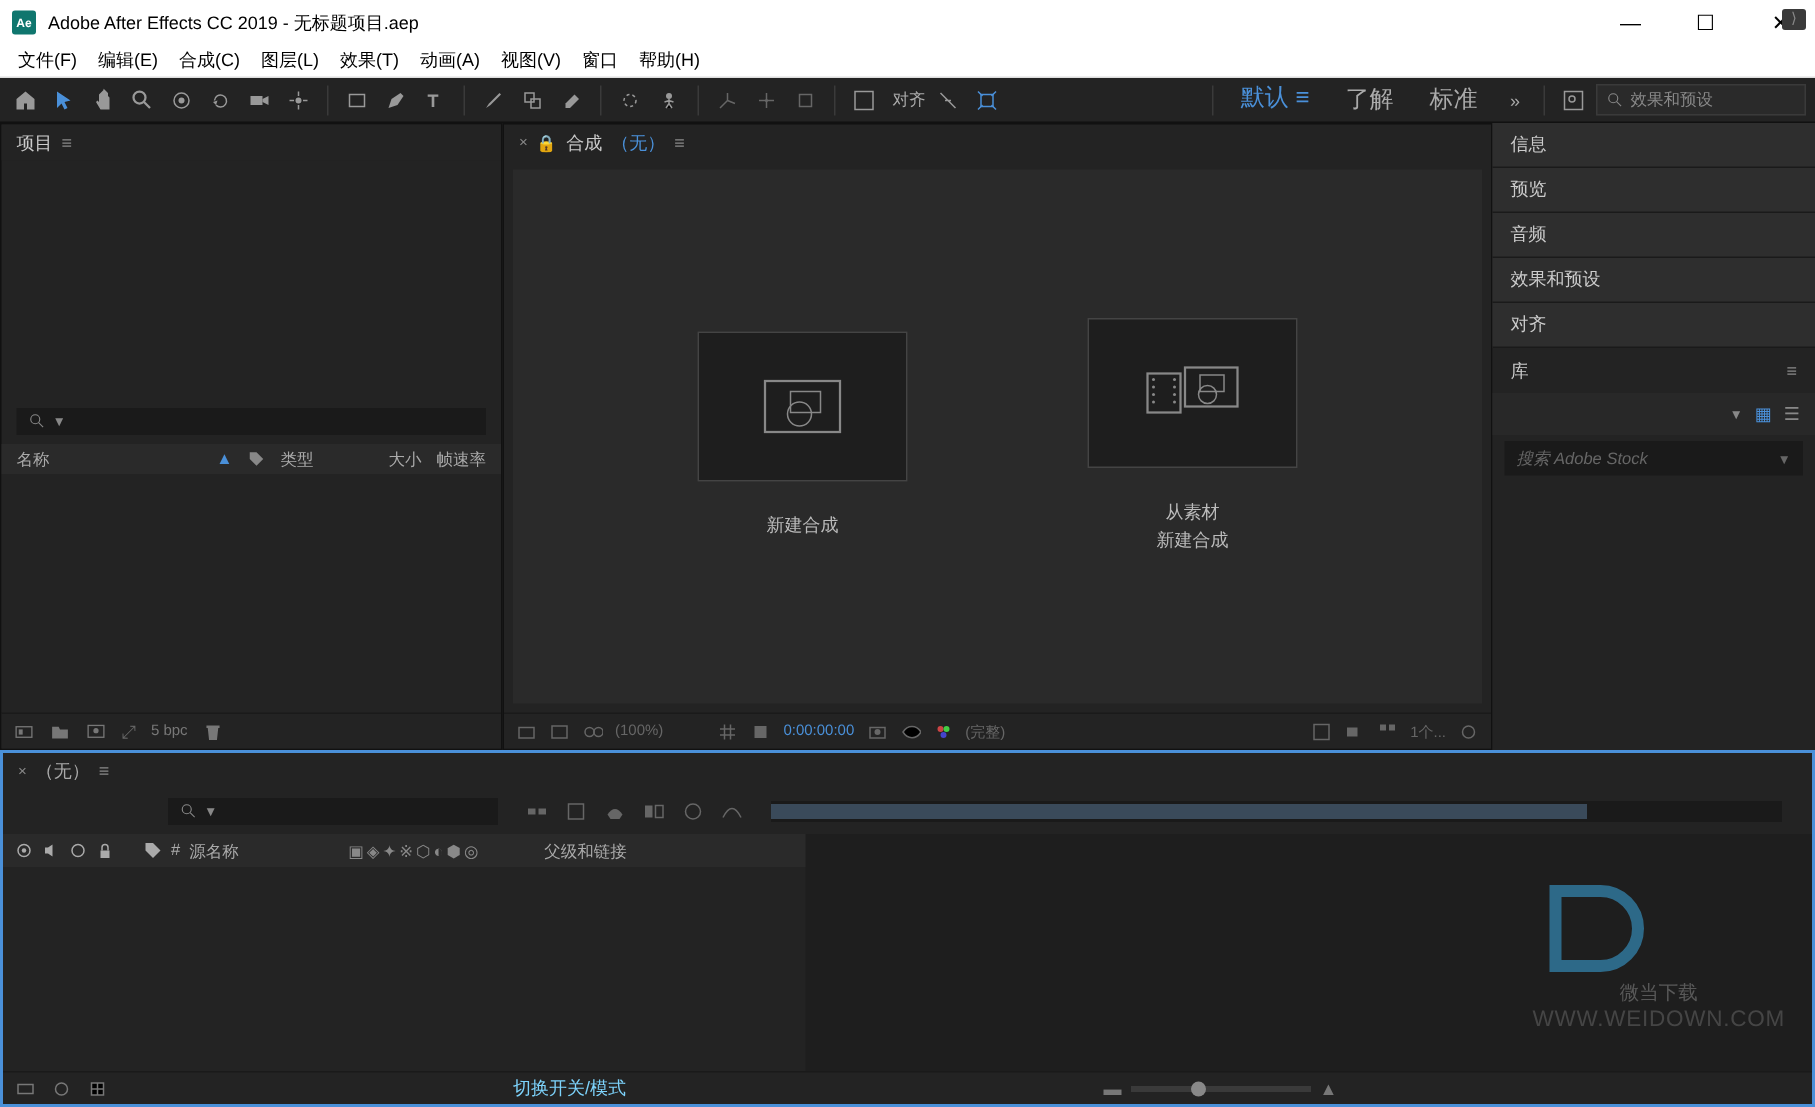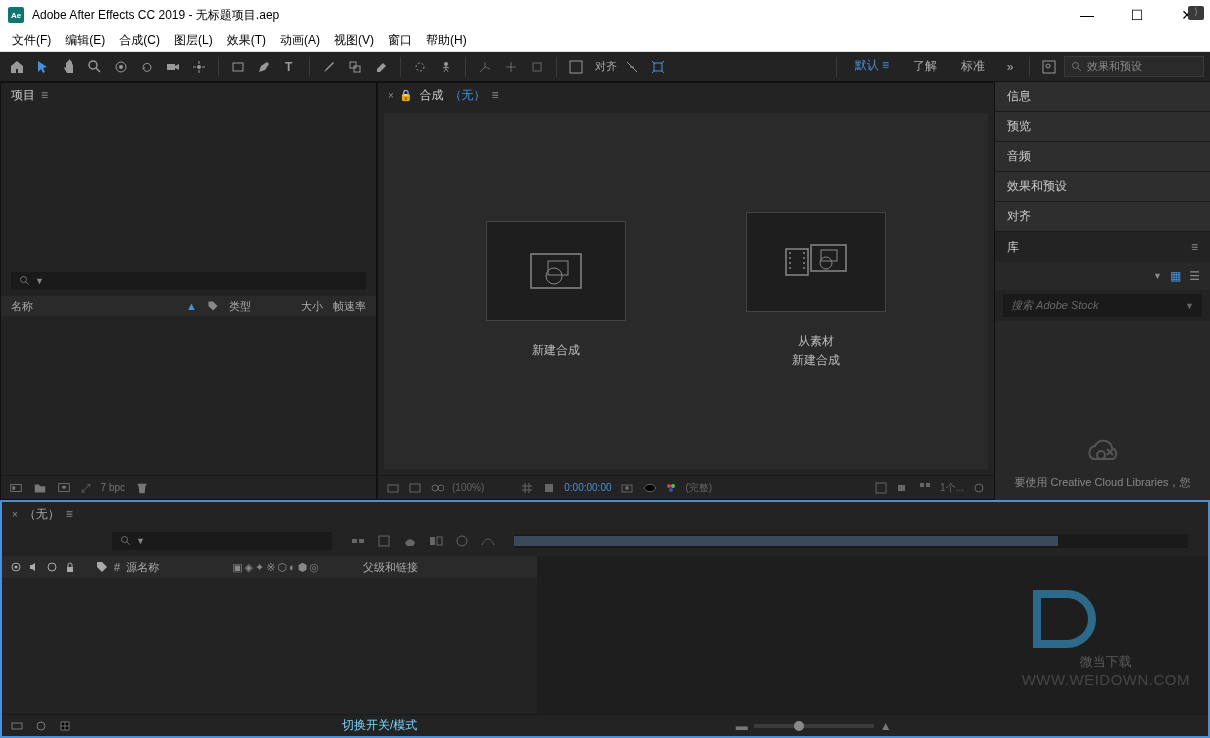--- a/index.html
+++ b/index.html
@@ -16,30 +16,30 @@
 .menubar { height: 22px; background: #ffffff; display: flex; align-items: center; padding: 0 6px; gap: 2px; color: #000; border-bottom: 1px solid #ddd; }
 .menubar .menu-item { padding: 2px 6px; cursor: pointer; font-size: 12px; }
 
 
 .toolbar { height: 30px; background: #232323; display: flex; align-items: center; padding: 0 6px; gap: 4px; border-bottom: 1px solid #111; }
 .toolbar .tool { width: 22px; height: 22px; display: flex; align-items: center; justify-content: center; color: #999; cursor: pointer; border-radius: 2px; }
 .toolbar .tool.active { color: #4a90d9; }
 .toolbar .sep { width: 1px; height: 20px; background: #3a3a3a; margin: 0 4px; }
 .toolbar .spacer { flex: 1; }
 .toolbar .align-label { color: #aaa; font-size: 11px; margin-left: 4px; }
-.toolbar .workspace-tab { padding: 16px 10px; color: #aaa; cursor: pointer; font-size: 12px; }
+.toolbar .workspace-tab { padding: 16px 10px; color: #aaa; cursor: pointer; font-size: 16px; }
 .toolbar .workspace-tab.active { color: #4a90d9; border-bottom: 2px solid #4a90d9; }
 .toolbar .search-box { background: #2a2a2a; border: 1px solid #3a3a3a; padding: 2px 6px; width: 140px; color: #888; font-size: 11px; display: flex; align-items: center; gap: 4px; }
 
 
 .main { display: flex; height: 418px; }
 .panel { background: #232323; border: 1px solid #111; display: flex; flex-direction: column; }
 
 
-.project-panel { width: 377px; justify-content: center; }
+.project-panel { width: 335px; justify-content: center; }
 .panel-tab { height: 24px; display: flex; align-items: center; padding: 0 10px; gap: 6px; background: #232323; }
 .panel-tab .tab-label { color: #ccc; font-size: 12px; }
 .panel-tab .menu-icon { color: #888; cursor: pointer; }
 .project-body { flex: 1; display: flex; flex-direction: column; }
 .project-search { margin: 6px 10px; background: #1a1a1a; padding: 3px 8px; color: #888; display: flex; align-items: center; gap: 4px; }
 .project-headers { height: 20px; background: #2a2a2a; display: flex; align-items: center; padding: 0 10px; gap: 10px; font-size: 11px; color: #aaa; }
 .project-headers .col-name { flex: 1; }
 .project-headers .sort-icon { color: #4a90d9; }
 .project-list { flex: 1; background: #232323; }
 .project-footer { height: 24px; background: #232323; display: flex; align-items: center; padding: 0 8px; gap: 10px; color: #777; border-top: 1px solid #1a1a1a; }
@@ -303,21 +303,21 @@
             <rect x="4" y="6" width="3" height="4" fill="#777"></rect>
           </svg>
         <svg width="14" height="14" viewBox="0 0 16 16">
             <path fill="#777" d="M2 4h5l1 2h6v7H2z"></path>
           </svg>
         <svg width="14" height="14" viewBox="0 0 16 16">
             <rect x="2" y="3" width="12" height="9" fill="none" stroke="#777"></rect>
             <circle cx="8" cy="7" r="2" fill="#777"></circle>
           </svg>
         <span style="color:#666">⤢</span>
-        <span class="bpc">7 bpc</span>
+        <span class="bpc">5 bpc</span>
         <svg width="14" height="14" viewBox="0 0 16 16">
             <path fill="#777" d="M4 5h8l-1 9H5zM3 3h10v2H3z"></path>
           </svg>
       </div>
     </div>
   </div>
 
   <div class="panel comp-panel">
     <div class="comp-tab">
       <span class="x-icon">×</span>
@@ -423,29 +423,20 @@
       </div>
       <div class="lib-controls">
         <span style="color:#888;font-size:9px">▼</span>
         <span class="view-icon">▦</span>
         <span style="color:#888">☰</span>
       </div>
       <div class="lib-search">
         <span>搜索 Adobe Stock</span>
         <span style="font-size:9px">▼</span>
       </div>
-      <div class="lib-body">
-        <svg width="40" height="30" viewBox="0 0 40 30" class="lib-cloud-icon">
-          <path fill="none" stroke="#555" stroke-width="2" d="M10 22a7 7 0 0 1 2-13 9 9 0 0 1 17 2 6 6 0 0 1 1 11z"></path>
-          <circle cx="18" cy="18" r="4" fill="none" stroke="#555" stroke-width="2"></circle>
-          <line x1="24" y1="12" x2="30" y2="18" stroke="#555" stroke-width="2"></line>
-          <line x1="30" y1="12" x2="24" y2="18" stroke="#555" stroke-width="2"></line>
-        </svg>
-        <div class="lib-msg">要使用 Creative Cloud Libraries，您</div>
-      </div>
     </div>
   </div>
 </div>
 
 <div class="timeline">
   <div class="tl-tab">
     <span class="x-icon">×</span>
     <span class="none-text">（无）</span>
     <span style="color:#888">≡</span>
   </div>

